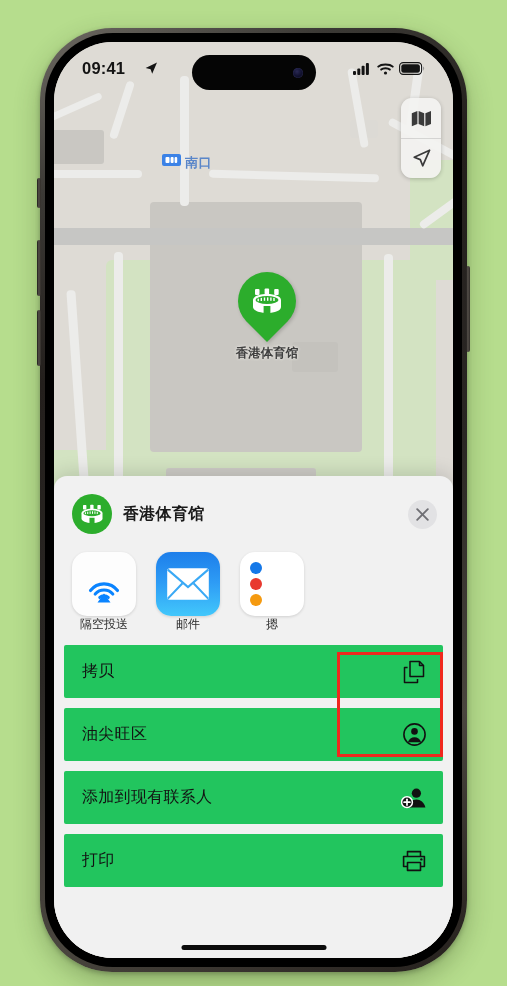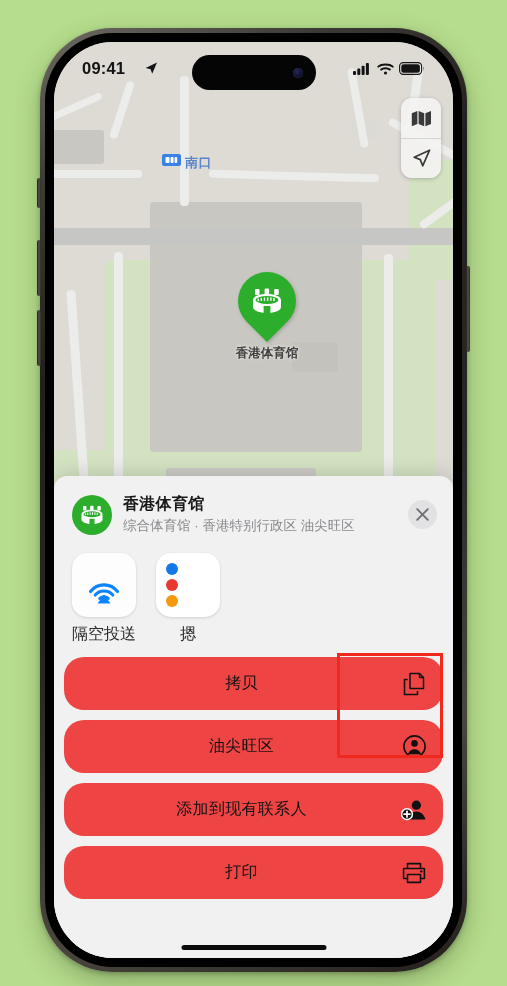--- a/index.html
+++ b/index.html
@@ -206,22 +206,21 @@
   }
   .app-icon {
     width: 64px; height: 64px;
     border-radius: 15px;
     overflow: hidden;
     position: relative;
     box-shadow: 0 1px 3px rgba(0,0,0,.14);
     background: #fff;
   }
   .app-label {
-    margin-top: 7px;
-    font-size: 16px; color: #2b2b2b; font-weight: 500;
+    font-size: 12px; color: #2b2b2b; font-weight: 500;
     white-space: nowrap;
   }
   
   #icon-airdrop { background: #fdfdfd; display:flex; align-items:center; justify-content:center; }
   
   #icon-messages {
     background: linear-gradient(180deg,#5bd85b 0%,#2cbb2c 55%,#21ab21 100%);
     display: flex; align-items: center; justify-content: center;
   }
   
@@ -256,24 +255,23 @@
     left: 283px; top: 104px;
     width: 106px; height: 105px;
     border: 3px solid #f0281e;
     z-index: 25;
     pointer-events: none;
   }
 
   
   #action-list { padding: 2px 10px 0 10px; }
   .action-group {
-    background: #ef4444;
-    border-radius: 20px;
+    background: #22c55e;
+    border-radius: 2px;
     margin-bottom: 10px;
-    text-align: center;
   }
   .action-row {
     height: 53px;
     display: flex; align-items: center;
     padding: 0 16px 0 18px;
   }
   .action-label {
     flex: 1;
     font-size: 16px; color: #121212;
     letter-spacing: .3px;
@@ -441,21 +439,20 @@
                 <rect x="9.6" y="9.9" width="1.4" height="3.1"></rect>
                 <rect x="12.8" y="9.5" width="1.4" height="3.3"></rect>
                 <rect x="16" y="9.4" width="1.4" height="3.4"></rect>
                 <rect x="19.2" y="9.5" width="1.4" height="3.3"></rect>
                 <rect x="22.3" y="9.9" width="1.4" height="3.1"></rect>
               </g>
             </svg>
           </div>
           <div id="sheet-title-wrap">
             <div id="sheet-title">香港体育馆</div>
-            <div id="sheet-subtitle">综合体育馆 · 香港特别行政区 油尖旺区</div>
           </div>
           <div id="close-button">
             <svg width="15" height="15" viewBox="0 0 15 15">
               <g stroke="#6f6f74" stroke-width="1.9" stroke-linecap="round">
                 <line x1="2.2" y1="2.2" x2="12.8" y2="12.8"></line>
                 <line x1="12.8" y1="2.2" x2="2.2" y2="12.8"></line>
               </g>
             </svg>
           </div>
         </div>
@@ -470,20 +467,30 @@
                   <path d="M12.2 31 A11.8 11.8 0 0 1 29.8 31"></path>
                   <path d="M16.8 34.4 A6.4 6.4 0 0 1 25.2 34.4"></path>
                 </g>
                 <path d="M21 30.5 L27.5 39.5 L14.5 39.5 Z" fill="#0a84ff"></path>
               </svg>
             </div>
             <div class="app-label">隔空投送</div>
           </div>
 
 
+          <div class="app-item">
+            <div class="app-icon" id="icon-mail">
+              <svg width="44" height="34" viewBox="0 0 44 34">
+                <rect x="1.2" y="1.2" width="41.6" height="31.6" rx="2.5" fill="#fff"></rect>
+                <path d="M1.8 2.6 L22 20 L42.2 2.6" fill="none" stroke="#3aa9f5" stroke-width="2.1"></path>
+                <path d="M1.8 31.6 L16.5 16.2 M42.2 31.6 L27.5 16.2" fill="none" stroke="#3aa9f5" stroke-width="2.1"></path>
+              </svg>
+            </div>
+            <div class="app-label">邮件</div>
+          </div>
 
 
           <div class="app-item">
             <div class="app-icon" id="icon-app5">
               <div class="dot" style="background:#1578e8"></div>
               <div class="dot" style="background:#e8392f"></div>
               <div class="dot" style="background:#f59a10"></div>
             </div>
             <div class="app-label">摁</div>
           </div>

